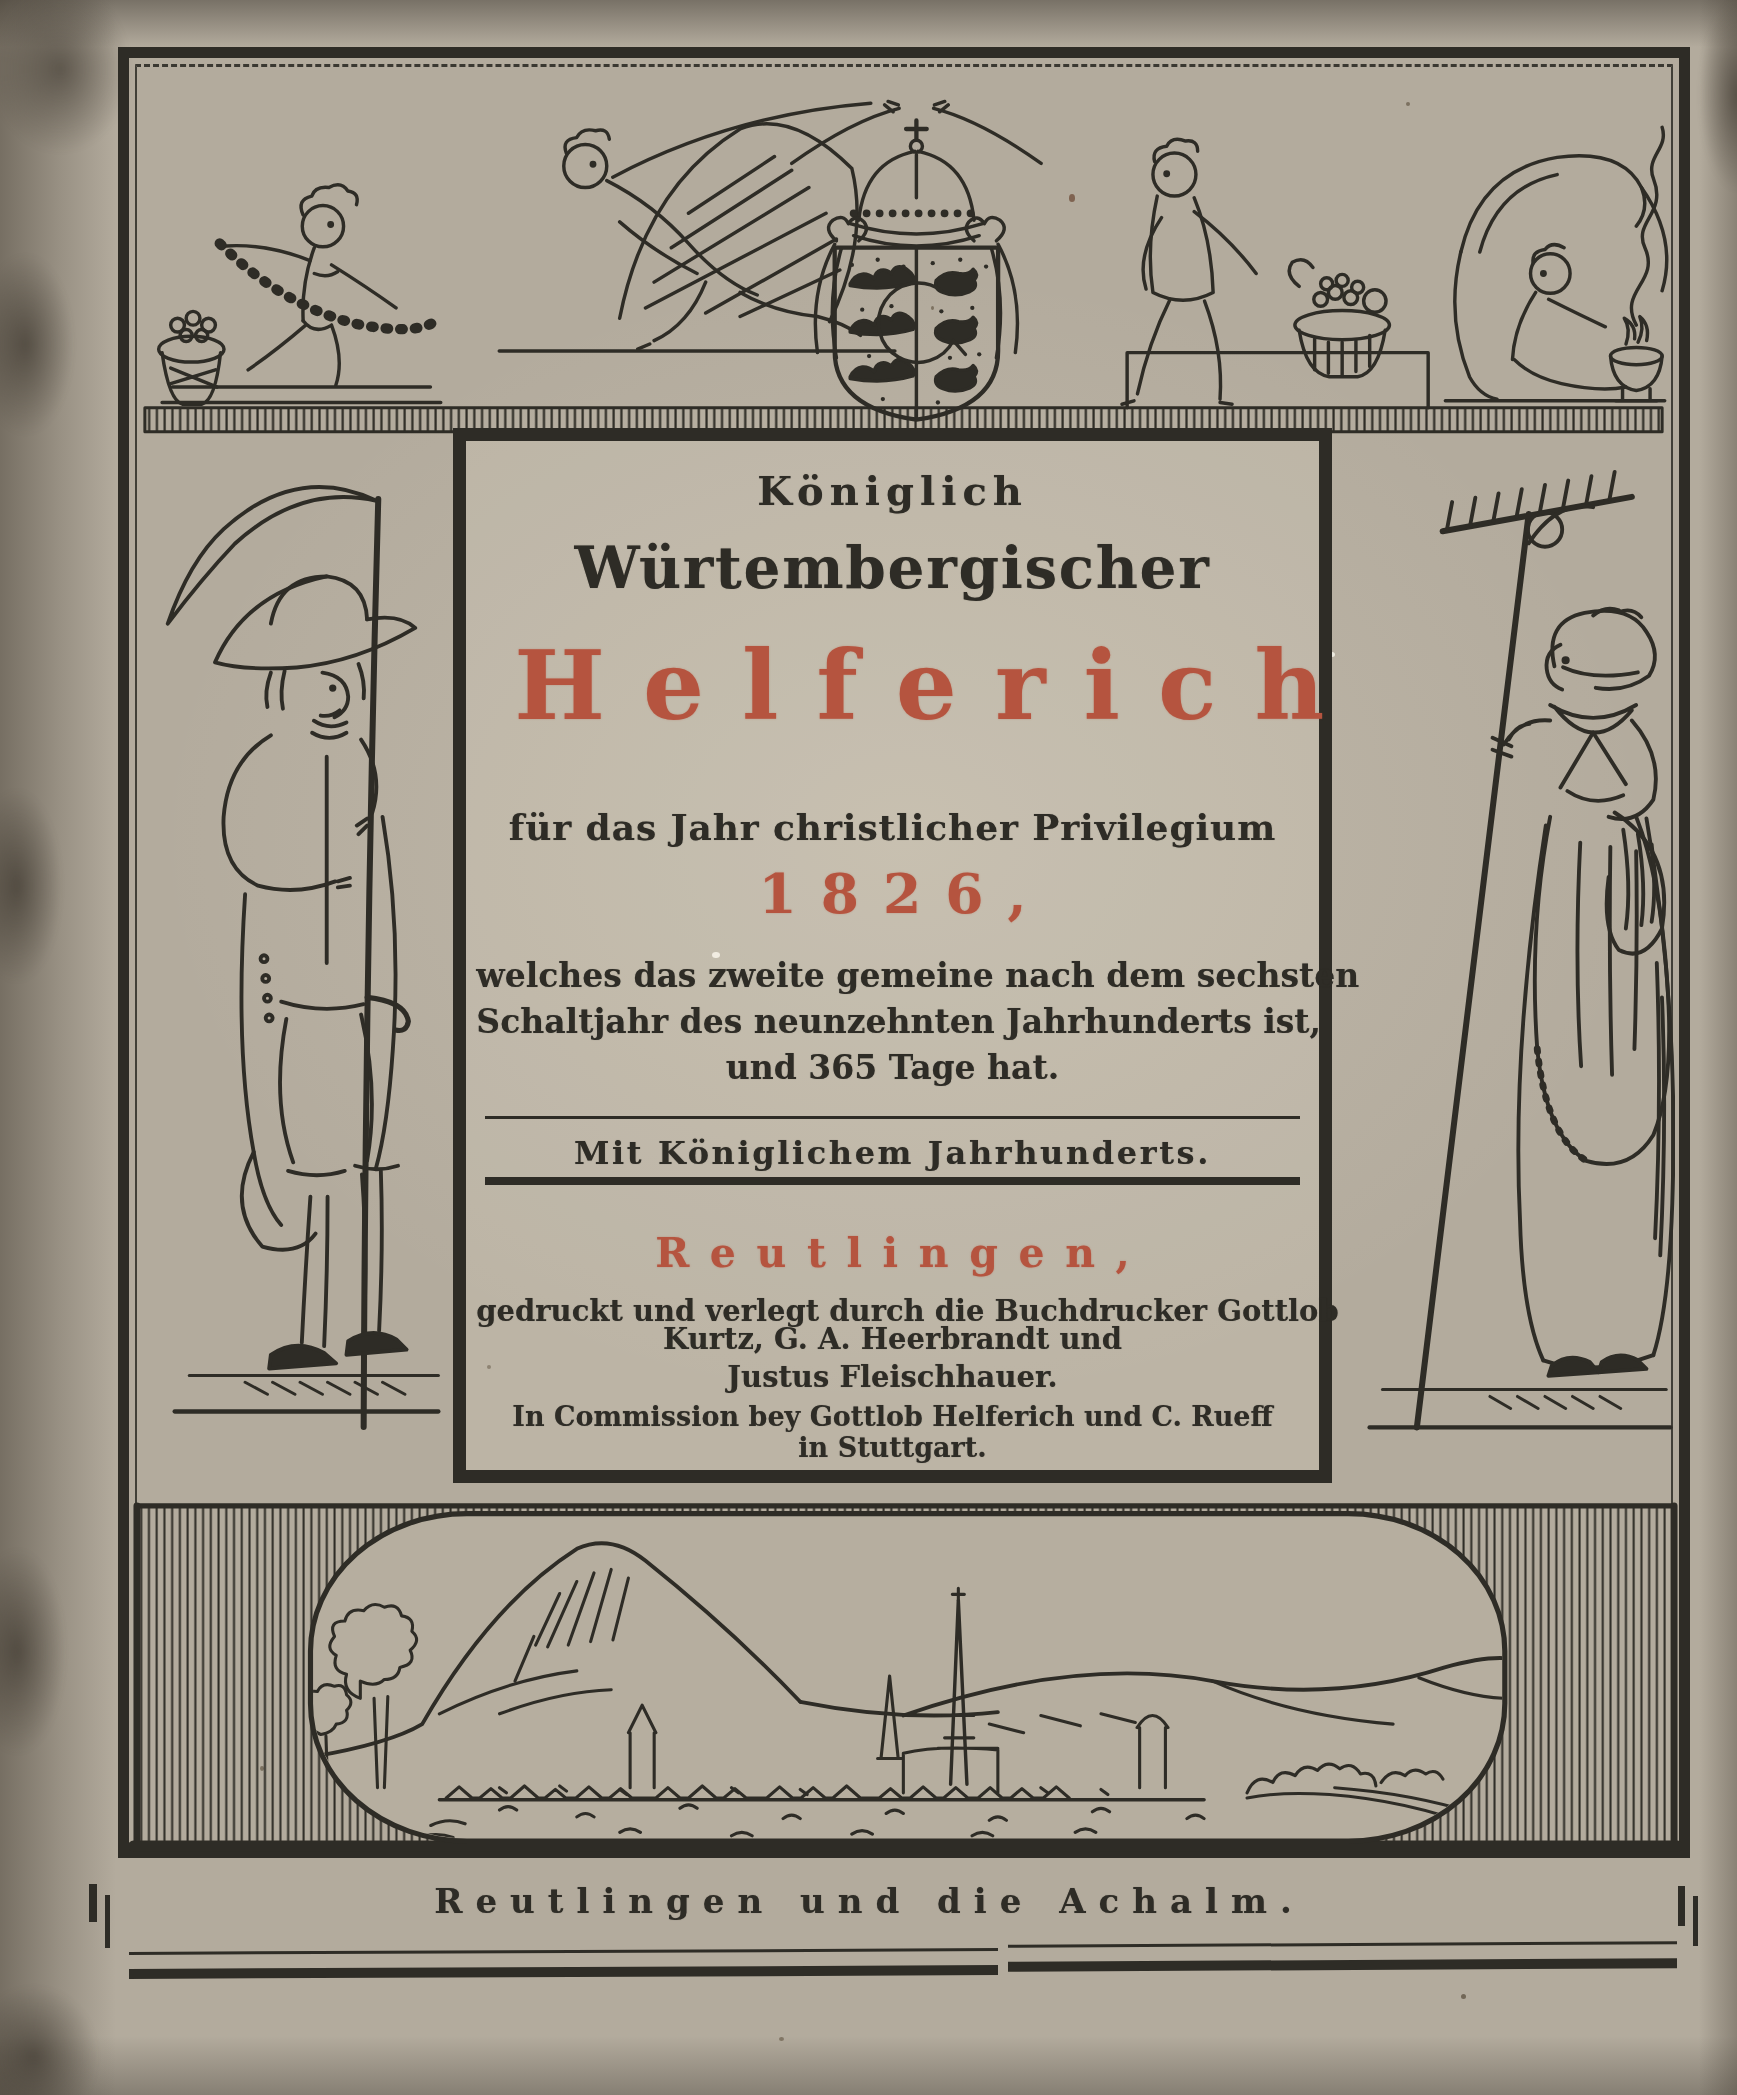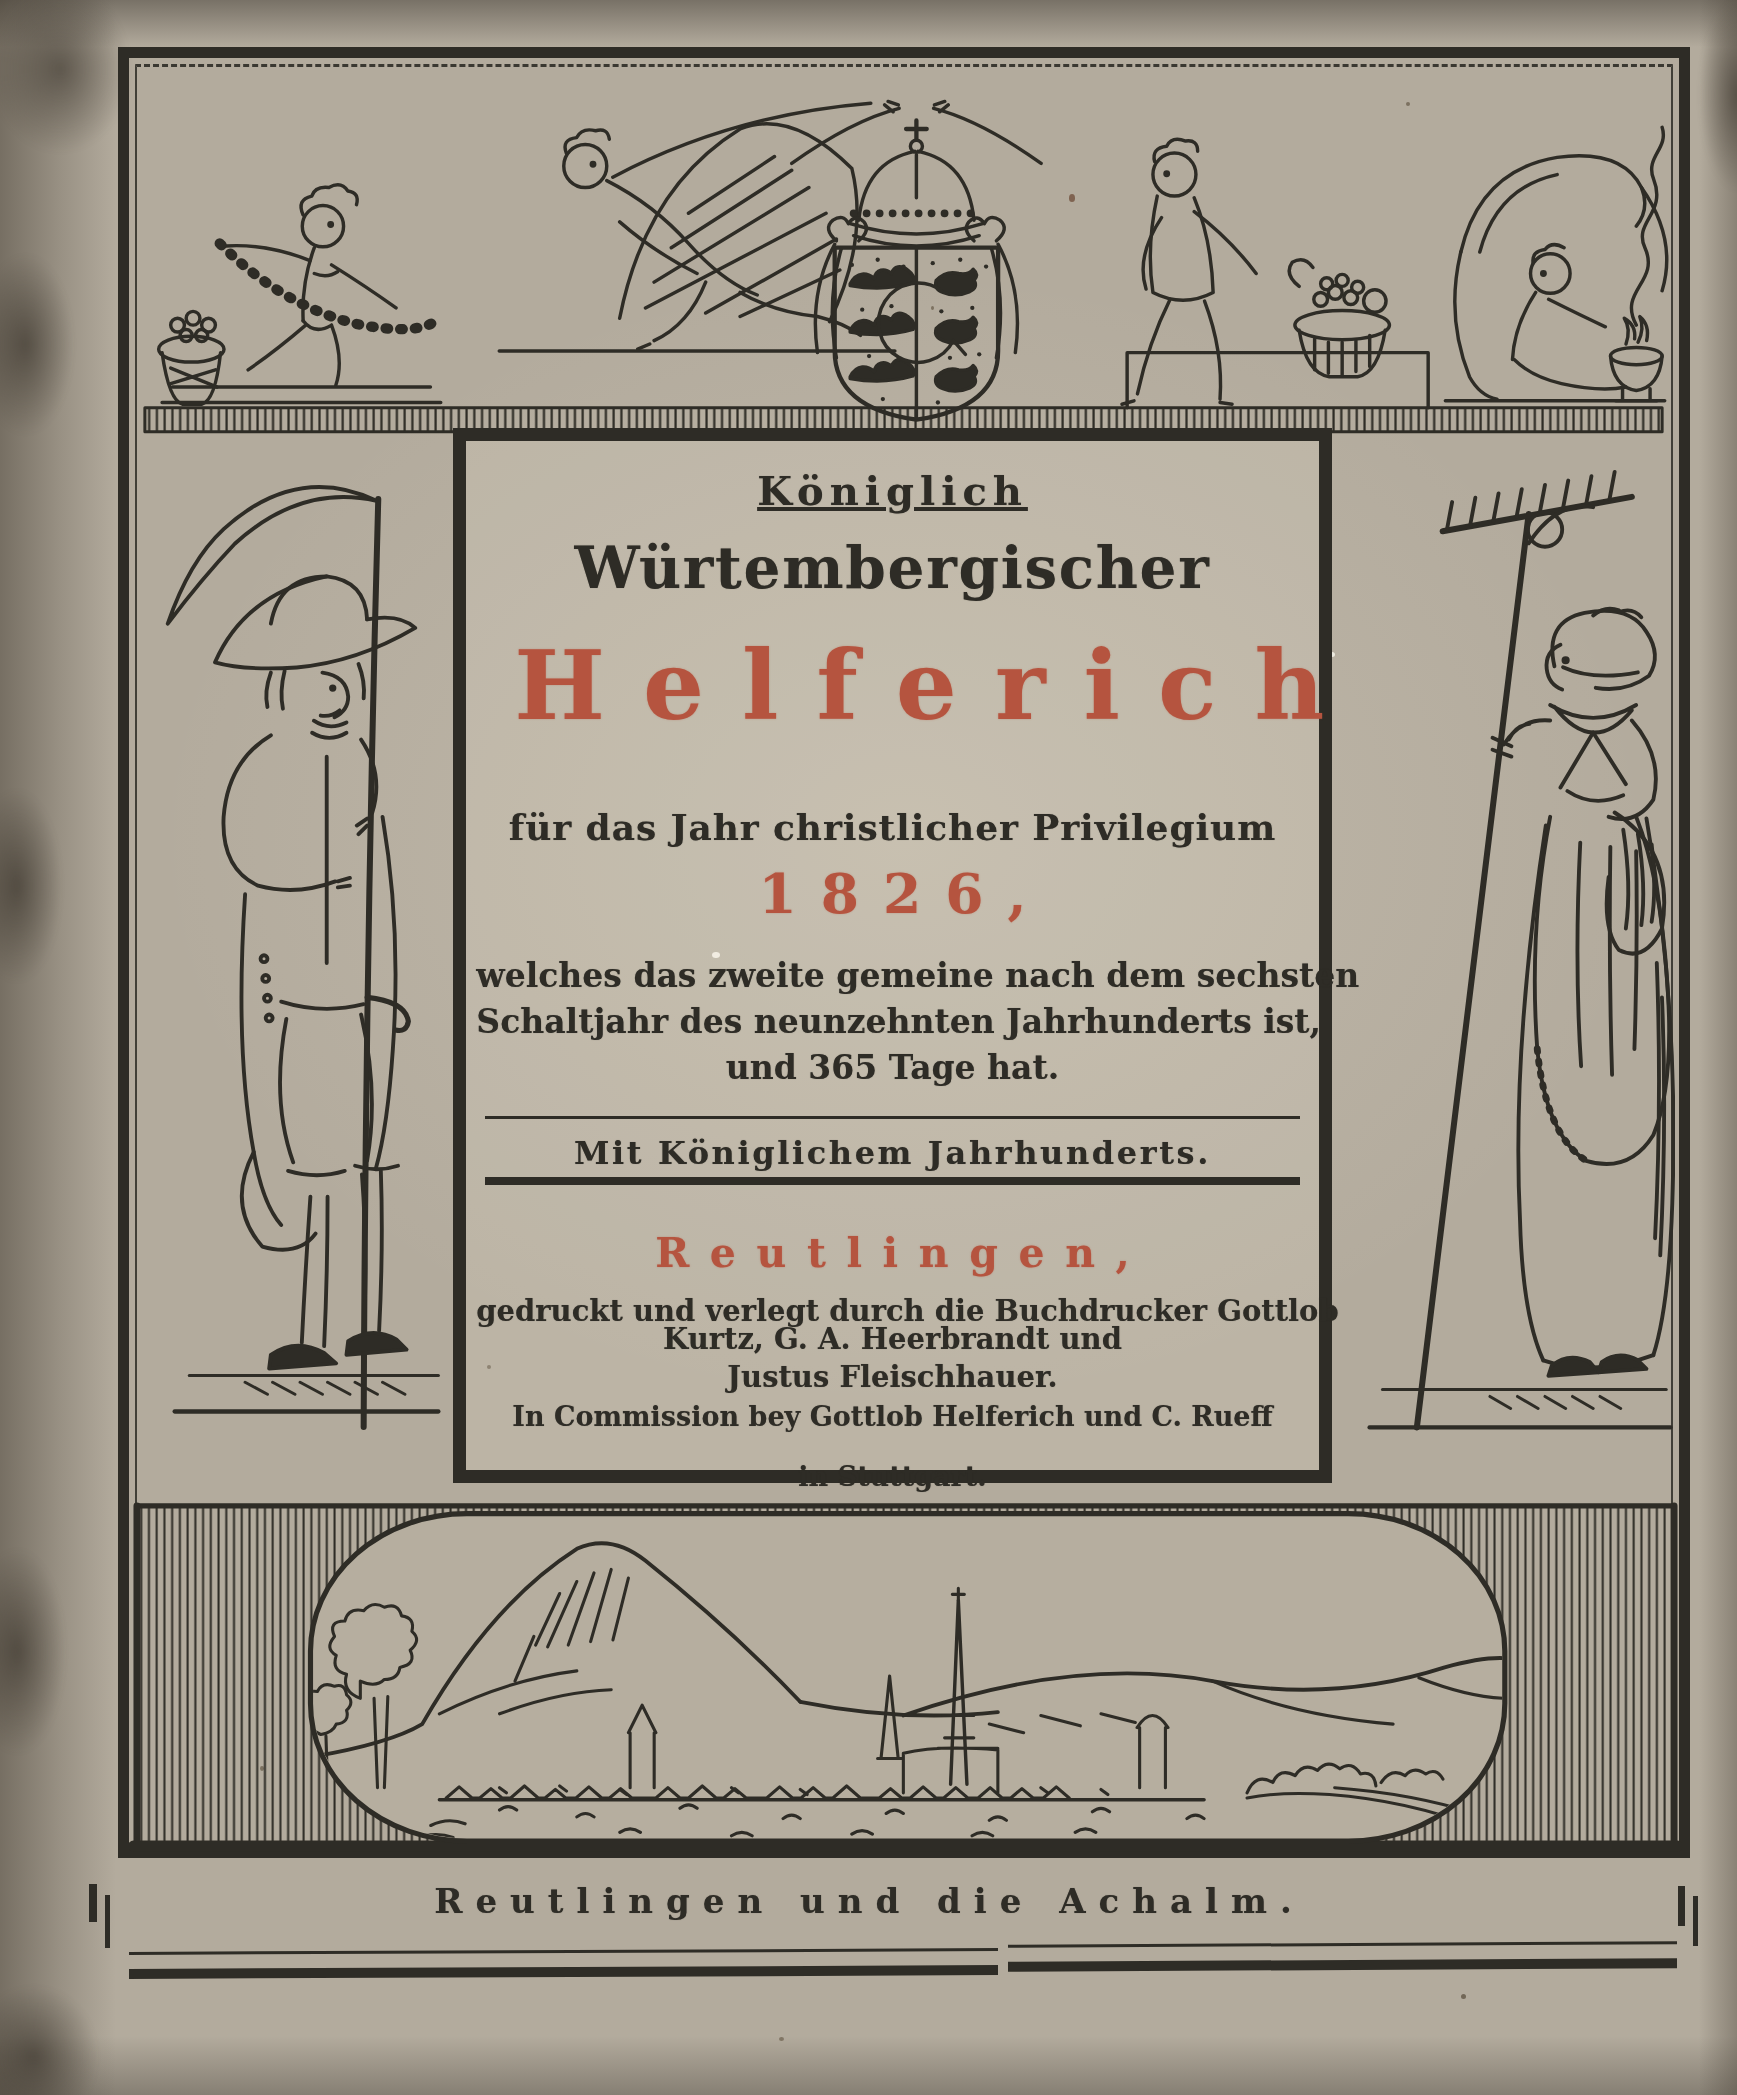--- a/index.html
+++ b/index.html
@@ -261,37 +261,37 @@
       </g>
       <g stroke-width="3.5">
         <path d="M55 1096 H385"></path>
         <path d="M180 1104 l24 14 M212 1104 l24 14 M244 1104 l24 14 M276 1104 l24 14 M308 1104 l24 14"></path>
         <path d="M40 1140 H390" stroke-width="5"></path>
       </g>
     </g>
   </svg>
 
   <div id="title-panel" class="abs">
-    <div class="tline ink" style="top:26px;font-size:40px;letter-spacing:6px;text-decoration:underline;">Königlich</div>
+    <div class="tline ink" style="top:26px;font-size:40px;letter-spacing:6px;">Königlich</div>
     <div class="tline ink" style="top:93px;font-size:58px;letter-spacing:1.7px;">Würtembergischer</div>
     <div class="tline red" style="top:188px;font-size:96px;letter-spacing:38px;padding-left:38px;">Helferich</div>
     <div class="tline ink" style="top:365px;font-size:36px;letter-spacing:0.9px;">für das Jahr christlicher Privilegium</div>
     <div class="tline red" style="top:420px;font-size:55px;letter-spacing:24px;padding-left:24px;">1826,</div>
     <div class="tline ink" style="top:515px;font-size:33px;">welches das zweite gemeine nach dem sechsten</div>
     <div class="tline ink" style="top:561px;font-size:33px;">Schaltjahr des neunzehnten Jahrhunderts ist,</div>
     <div class="tline ink" style="top:607px;font-size:33px;">und 365 Tage hat.</div>
     <div class="rule" style="top:675px;height:3.4px;"></div>
     <div class="tline ink" style="top:693px;font-size:32px;letter-spacing:2.6px;">Mit Königlichem Jahrhunderts.</div>
     <div class="rule" style="top:736px;height:7.7px;"></div>
     <div class="tline red" style="top:767px;font-size:41px;letter-spacing:20.6px;padding-left:20.6px;margin-top:21px;">Reutlingen,</div>
     <div class="tline ink" style="top:841px;font-size:29px;margin-top:12px;">gedruckt und verlegt durch die Buchdrucker Gottlob</div>
     <div class="tline ink" style="top:881px;font-size:29px;">Kurtz, G. A. Heerbrandt und</div>
     <div class="tline ink" style="top:919px;font-size:29px;">Justus Fleischhauer.</div>
     <div class="tline ink" style="top:960px;font-size:27px;">In Commission bey Gottlob Helferich und C. Rueff</div>
-    <div class="tline ink" style="top:1020px;font-size:27px;">in Stuttgart.</div>
+    <div class="tline ink" style="top:991px;font-size:27px;">in Stuttgart.</div>
   </div>
 
   <svg class="abs" style="left:129px;top:1499px;" width="1553" height="354" viewBox="0 0 1805 412">
     <defs>
       <pattern id="vh2" width="9" height="14" patternUnits="userSpaceOnUse">
         <line x1="4" y1="0" x2="4" y2="14" stroke="#2e2c26" stroke-width="2.4"></line>
       </pattern>
       <clipPath id="ovclip">
           <rect x="213" y="20" width="1384" height="375" rx="180" ry="158"></rect>
         </clipPath>

